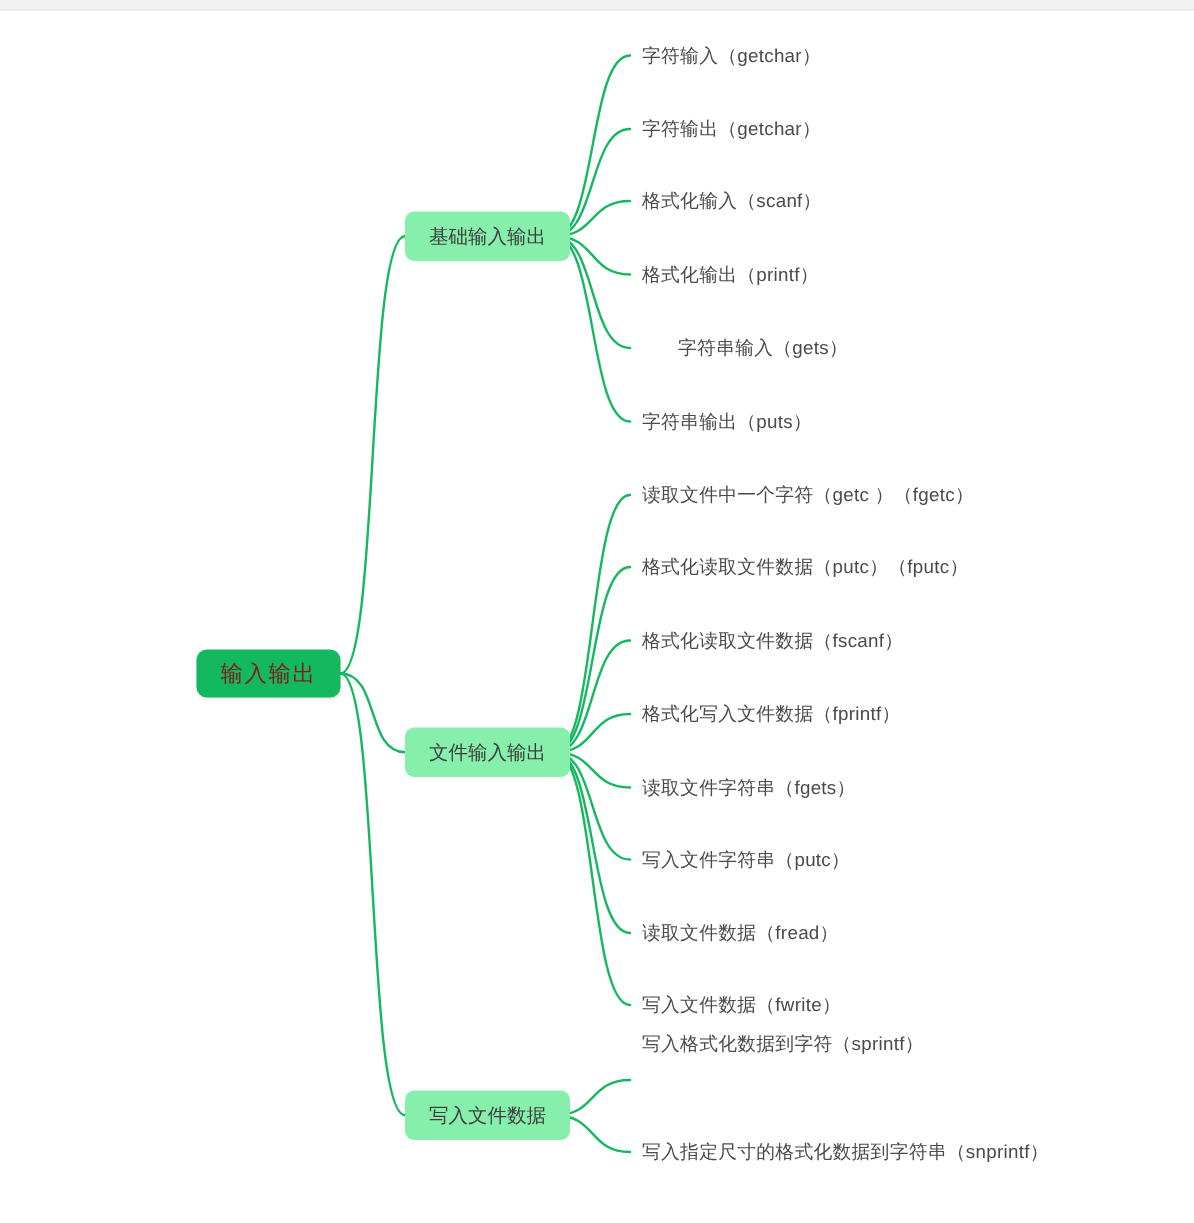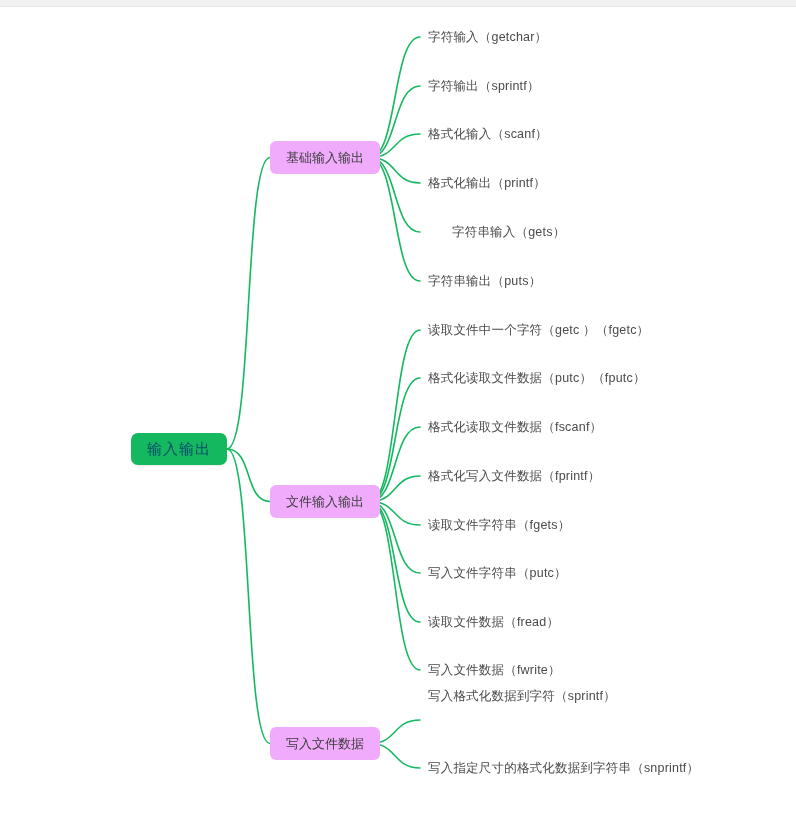--- a/index.html
+++ b/index.html
@@ -44,31 +44,31 @@
   .node {
     position: absolute;
     display: flex;
     align-items: center;
     justify-content: center;
     white-space: nowrap;
   }
 
   .node-root {
     background: #14b85f;
-    color: #0c4a6e;
+    color: #7f1d1d;
     border-radius: 7px;
     font-size: 15px;
     letter-spacing: 1px;
     padding: 0 14px;
     height: 32px;
     box-shadow: 0 1px 2px rgba(0,0,0,0.10);
   }
 
   .node-branch {
-    background: #f0abfc;
+    background: #86efac;
     color: #3d3d3d;
     border-radius: 6px;
     font-size: 13px;
     height: 33px;
     padding: 0 16px;
   }
 
   .node-leaf {
     color: #4a4a4a;
     font-size: 12.5px;
@@ -122,21 +122,21 @@
       </div>
       <div class="node node-branch" style="left: 270px; top: 727px; min-width: 100px; height: 33px;">
         <span>写入文件数据</span>
       </div>
     </div>
   <div id="leaf-layer">
       <div class="node node-leaf" style="left: 428px; top: 27px;">
         <span>字符输入（getchar）</span>
       </div>
       <div class="node node-leaf" style="left: 428px; top: 76px;">
-        <span>字符输出（sprintf）</span>
+        <span>字符输出（getchar）</span>
       </div>
       <div class="node node-leaf" style="left: 428px; top: 124px;">
         <span>格式化输入（scanf）</span>
       </div>
       <div class="node node-leaf" style="left: 428px; top: 173px;">
         <span>格式化输出（printf）</span>
       </div>
       <div class="node node-leaf" style="left: 428px; top: 222px; margin-left: 24px;">
         <span>字符串输入（gets）</span>
       </div>

